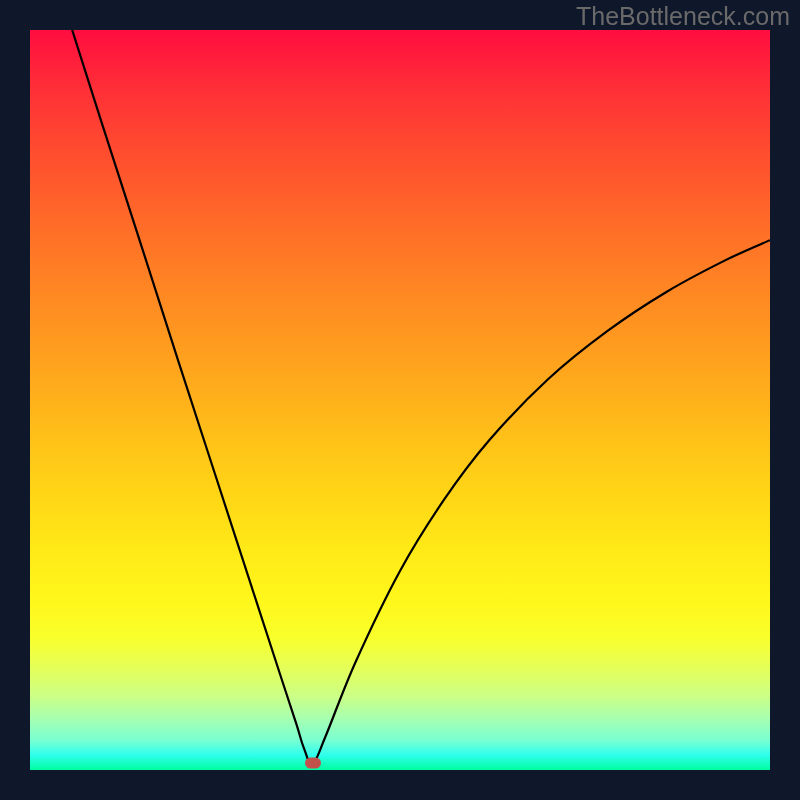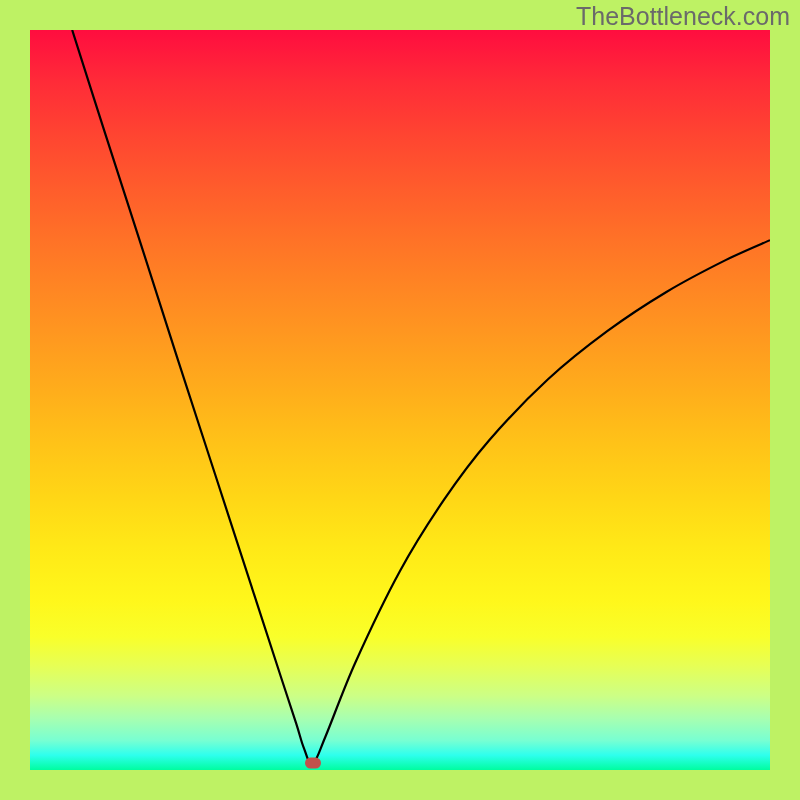--- a/index.html
+++ b/index.html
@@ -1,21 +1,21 @@
 <!DOCTYPE html>
 <html><head>
 <meta charset="utf-8">
 <style>
   * { margin: 0; padding: 0; box-sizing: border-box; }
   html, body { width: 800px; height: 800px; overflow: hidden; background: #000; }
   .wrap {
     position: relative;
     width: 800px;
     height: 800px;
-    background: #bef264;
+    background: #0f172a;
   }
   .plot-area {
     position: absolute;
     left: 30px;
     top: 30px;
     width: 740px;
     height: 740px;
     background: linear-gradient(to bottom,
       #ff0d3f 0%,
       #ff2b38 7%,

